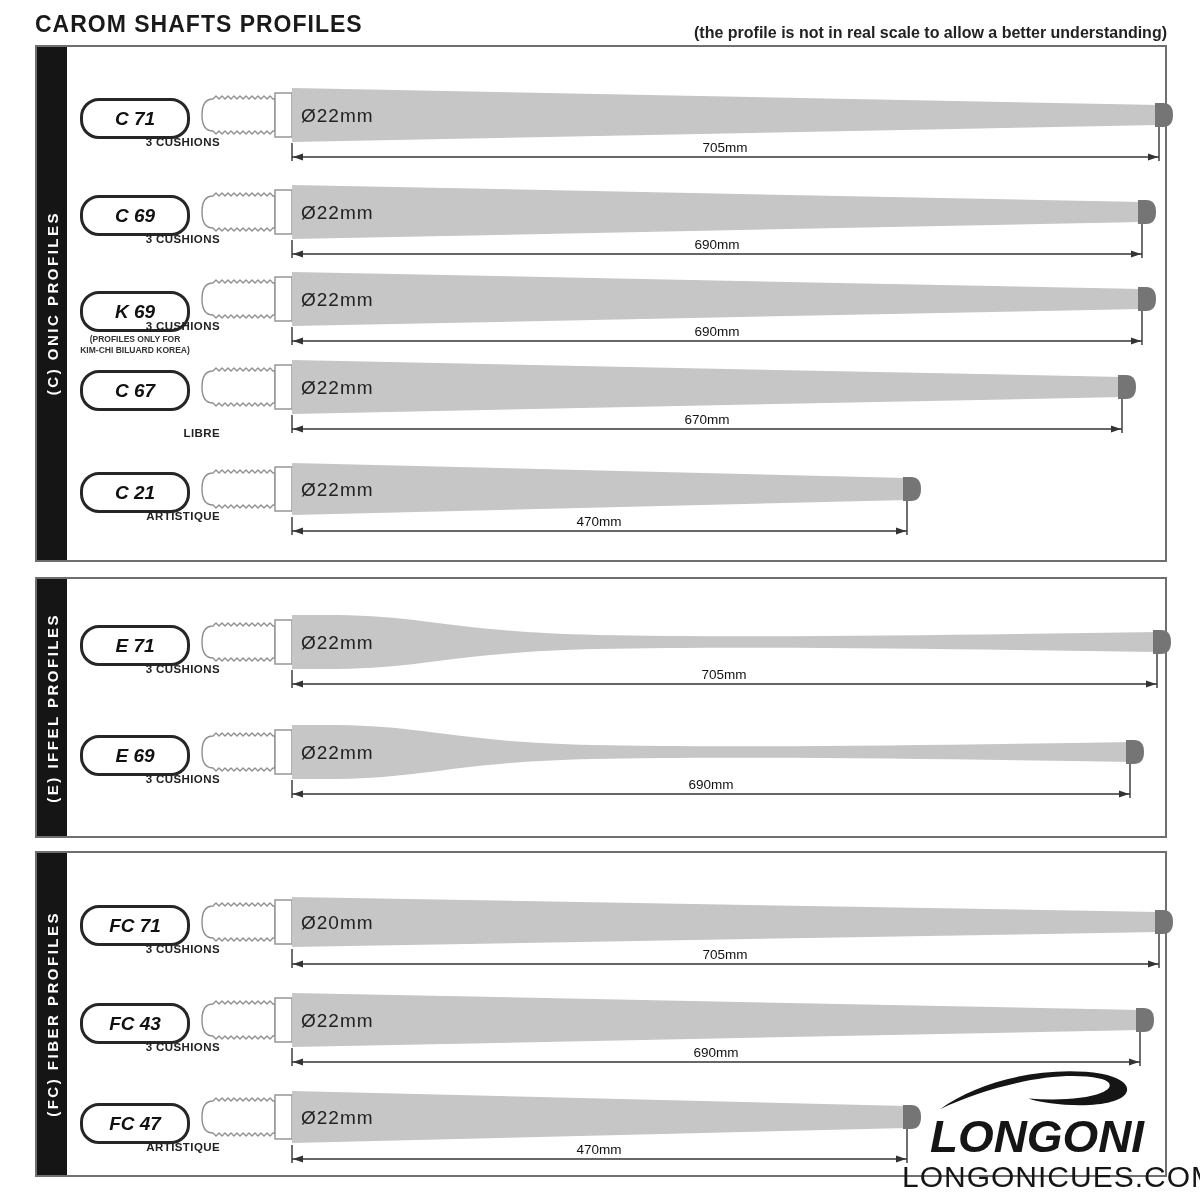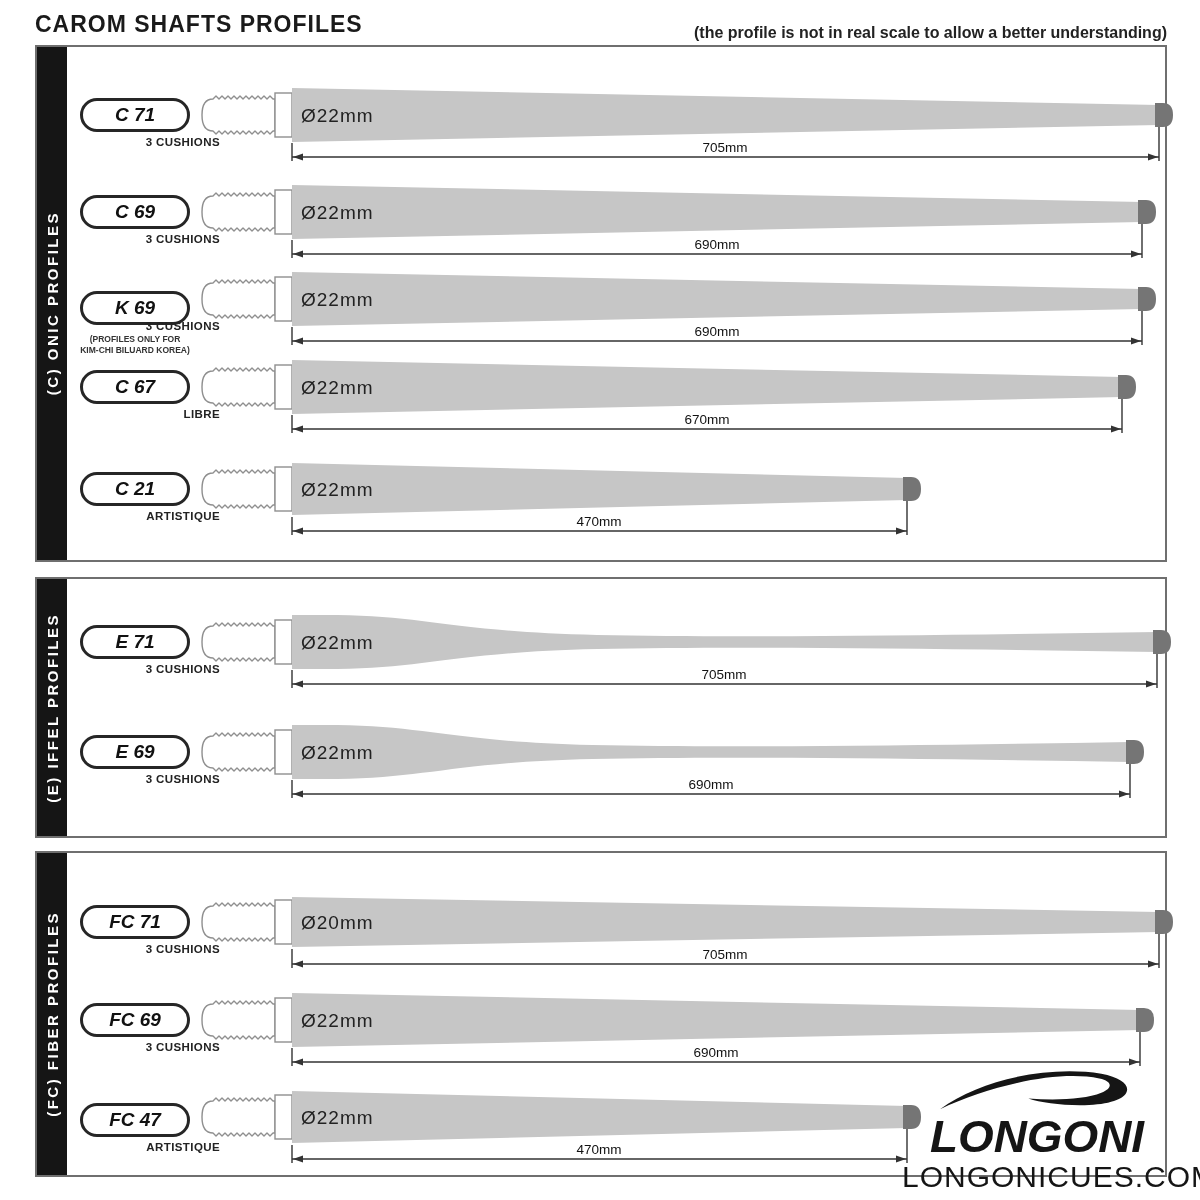--- a/index.html
+++ b/index.html
@@ -19,21 +19,21 @@
   .bar{
     position:absolute;left:0;top:0;bottom:0;width:30px;background:#151515;
     display:flex;align-items:center;justify-content:center;
   }
   .bar span{
     writing-mode:vertical-rl;transform:rotate(180deg);white-space:nowrap;
     color:#fff;font-weight:bold;font-size:15px;letter-spacing:2.5px;
   }
   .row{display:contents;}
   .badge{
-    position:absolute;left:43px;width:110px;height:34px;background:#fff;
+    position:absolute;left:43px;width:110px;height:41px;background:#fff;
     border:3px solid #262626;border-radius:19px;box-sizing:border-box;
     display:flex;align-items:center;justify-content:center;
     font-style:italic;font-weight:bold;font-size:19px;color:#111;
   }
   .disc{
     position:absolute;left:13px;width:170px;text-align:right;
     font-size:11.5px;font-weight:bold;letter-spacing:.4px;color:#222;
   }
   .note{
     position:absolute;left:13px;width:170px;text-align:center;
@@ -142,21 +142,21 @@
       <text class="dia" x="104" y="47">Ø22mm</text>
       <text class="len" x="520" y="77" text-anchor="middle">690mm</text>
     </svg>
   </div>
 
   
   <div class="row">
     <div class="badge" style="top:323px">
       <span>C 67</span>
     </div>
-    <div class="disc" style="top:361px">LIBRE</div>
+    <div class="disc" style="top:380px">LIBRE</div>
     <svg class="rsvg" style="top:300px" width="948" height="100">
       <use href="#g-pin"></use>
       <polygon class="shaft" points="95,13 925,30 925,50 95,67"></polygon>
       <use href="#p-tip" x="925"></use>
       <g class="dim">
         <line x1="95" y1="68" x2="95" y2="86"></line>
           <line x1="925" y1="52" x2="925" y2="86"></line>
         <line x1="95" y1="82" x2="925" y2="82"></line>
         <path d="M96,82 l10,-3.6 l0,7.2 Z"></path>
           <path d="M924,82 l-10,-3.6 l0,7.2 Z"></path>
@@ -262,21 +262,21 @@
           <path d="M961,82 l-10,-3.6 l0,7.2 Z"></path>
       </g>
       <text class="dia" x="104" y="47">Ø20mm</text>
       <text class="len" x="528" y="77" text-anchor="middle">705mm</text>
     </svg>
   </div>
 
   
   <div class="row">
     <div class="badge" style="top:150px">
-      <span>FC 69</span>
+      <span>FC 43</span>
     </div>
     <div class="disc" style="top:188px">3 CUSHIONS</div>
     <svg class="rsvg" style="top:127px" width="966" height="100">
       <use href="#g-pin"></use>
       <polygon class="shaft" points="95,13 943,30 943,50 95,67"></polygon>
       <use href="#p-tip" x="943"></use>
       <g class="dim">
         <line x1="95" y1="68" x2="95" y2="86"></line>
           <line x1="943" y1="52" x2="943" y2="86"></line>
         <line x1="95" y1="82" x2="943" y2="82"></line>

